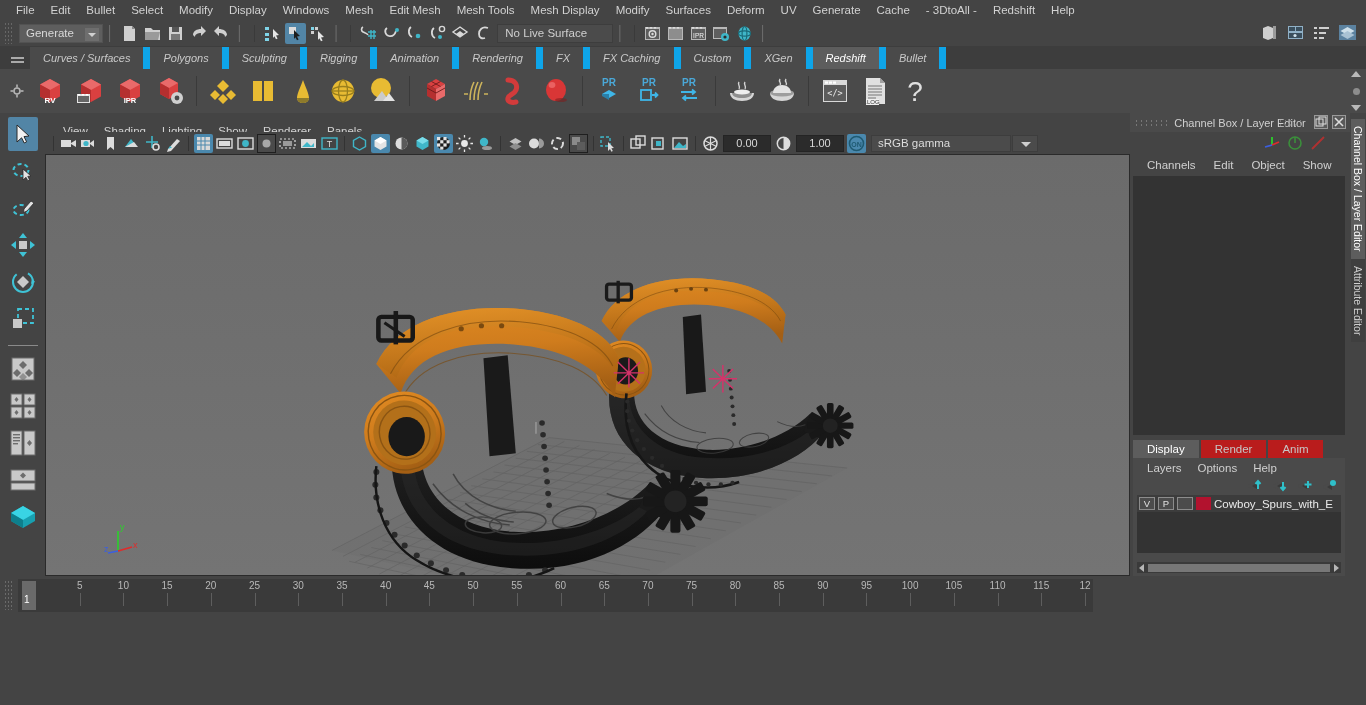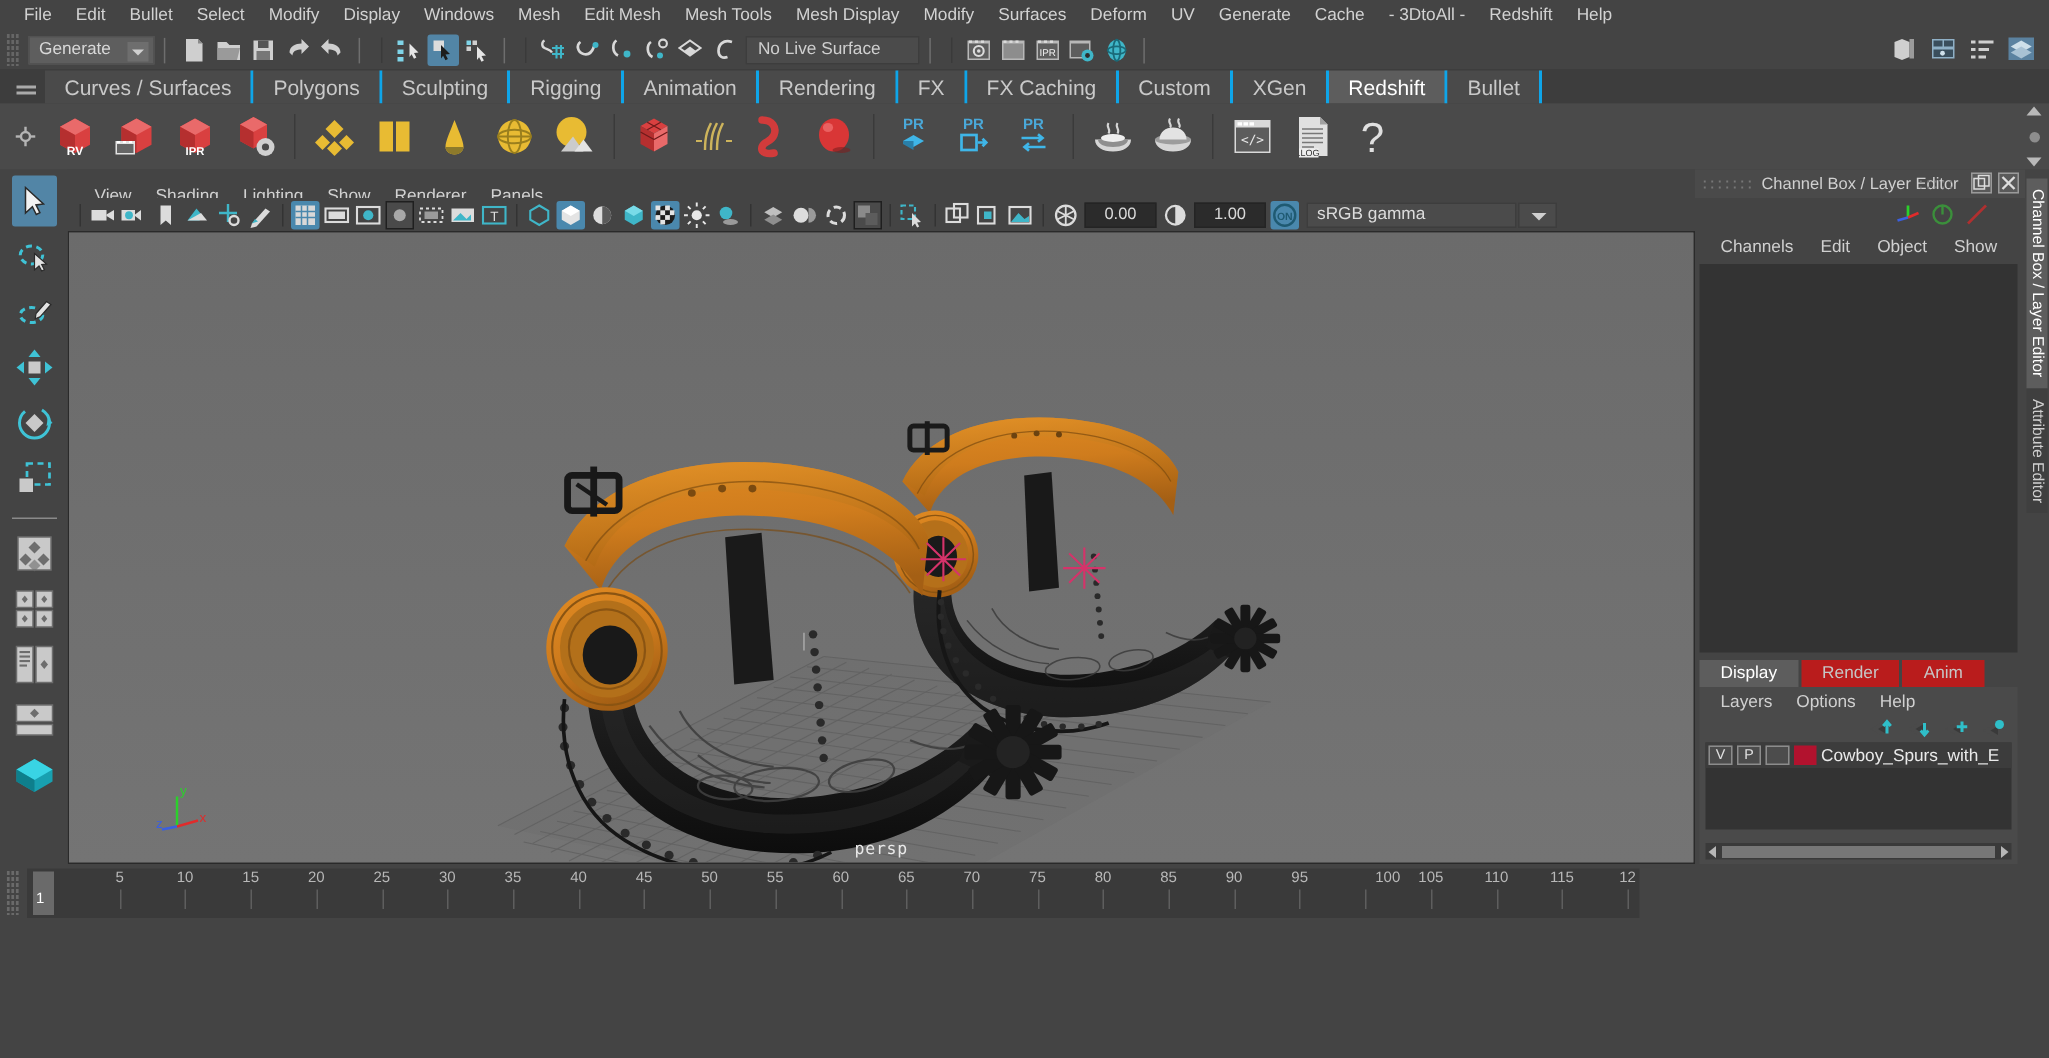--- a/index.html
+++ b/index.html
@@ -28,22 +28,22 @@
   .sbtn.on { background:#5285a6; border-radius:2px; }
   .livesurf { height:19px; width:116px; background:#4b4b4b; border:1px solid #3d3d3d; color:#cfcfcf;
               display:flex; align-items:center; padding-left:7px; font-size:11.5px; margin-left:2px; }
   .brkt { color:#6e6e6e; font-size:14px; padding:0 3px; }
   .rt-icons { position:absolute; right:6px; top:3px; display:flex; gap:3px; }
 
   
   .shelftabs { height:23px; background:#3d3d3d; display:flex; align-items:flex-end; padding-left:4px; }
   .hamb { width:26px; height:22px; display:flex; align-items:center; justify-content:center; }
   .hamb i { display:block; width:13px; height:2px; background:#aaa; box-shadow:0 4px 0 #aaa; }
-  .stab { height:22px; line-height:22px; padding:0 13px; font-size:14px; color:#c9c9c9;
-          background:#4a4a4a; border-right:2px solid #0ea5e9; cursor:default; }
+  .stab { height:22px; line-height:22px; padding:0 13px; font-size:11px; color:#c9c9c9;
+          background:#4a4a4a; border-right:7px solid #0ea5e9; cursor:default;font-style:italic; }
   .stab.sel { background:#5d5d5d; color:#fff; }
   .shelfrow { height:44px; background:#4a4a4a; display:flex; align-items:center; padding-left:4px; position:relative; }
   .gear-col { width:26px; display:flex; align-items:center; justify-content:center; }
   .sh-i { width:38px; height:38px; margin:0 1px; display:flex; align-items:center; justify-content:center; position:relative; }
   .sh-sep { width:1px; height:30px; background:#3a3a3a; margin:0 6px; }
   .shelf-scroll { position:absolute; right:2px; top:2px; width:16px; height:40px; display:flex; flex-direction:column; align-items:center; justify-content:space-between; }
   .shelf-scroll .ar { width:0;height:0;border-left:5px solid transparent;border-right:5px solid transparent; }
   .shelf-scroll .up { border-bottom:6px solid #b9b9b9; }
   .shelf-scroll .dn { border-top:6px solid #b9b9b9; }
   .shelf-scroll .dot { width:7px;height:7px;border-radius:50%;background:#8d8d8d; }
@@ -1129,21 +1129,20 @@
           </g>
 
           <g stroke="#d5336a" stroke-width="1.4">
             <path d="M562 222 l30 0 M577 207 l0 30 M566 211 l22 22 M588 211 l-22 22"></path>
           </g>
           <g stroke="#b8b8b8" stroke-width="1" opacity=".8">
             <path d="M485 272 l0 12"></path>
           </g>
         </svg>
 
-        <div class="persp-label">persp</div>
 
         <svg class="axis-gizmo" viewBox="0 0 40 40">
           <path d="M14 30 L14 10" stroke="#2bd02b" stroke-width="1.6"></path>
           <text x="16" y="9" font-size="9" fill="#2bd02b" font-family="Liberation Sans, sans-serif">y</text>
           <path d="M14 30 L28 26" stroke="#e02b2b" stroke-width="1.6"></path>
           <text x="29" y="27" font-size="9" fill="#e02b2b" font-family="Liberation Sans, sans-serif">x</text>
           <path d="M14 30 L4 32" stroke="#3b5fe0" stroke-width="1.6"></path>
           <text x="0" y="31" font-size="9" fill="#3b5fe0" font-family="Liberation Sans, sans-serif">z</text>
         </svg>
       </div>
@@ -1302,21 +1301,21 @@
         <div class="tick-lbl" style="left: 673.625px;">75</div>
         <div class="tick-mark" style="left: 673.625px;"></div>
         <div class="tick-lbl" style="left: 717.333px;">80</div>
         <div class="tick-mark" style="left: 717.333px;"></div>
         <div class="tick-lbl" style="left: 761.042px;">85</div>
         <div class="tick-mark" style="left: 761.042px;"></div>
         <div class="tick-lbl" style="left: 804.75px;">90</div>
         <div class="tick-mark" style="left: 804.75px;"></div>
         <div class="tick-lbl" style="left: 848.458px;">95</div>
         <div class="tick-mark" style="left: 848.458px;"></div>
-        <div class="tick-lbl" style="left: 892.167px; margin-left: 15px;">100</div>
+        <div class="tick-lbl" style="left: 892.167px;">100</div>
         <div class="tick-mark" style="left: 892.167px;"></div>
         <div class="tick-lbl" style="left: 935.875px;">105</div>
         <div class="tick-mark" style="left: 935.875px;"></div>
         <div class="tick-lbl" style="left: 979.583px;">110</div>
         <div class="tick-mark" style="left: 979.583px;"></div>
         <div class="tick-lbl" style="left: 1023.29px;">115</div>
         <div class="tick-mark" style="left: 1023.29px;"></div>
         <div class="tick-lbl" style="left: 1067px;">12</div>
         <div class="tick-mark" style="left: 1067px;"></div>
       </div>

